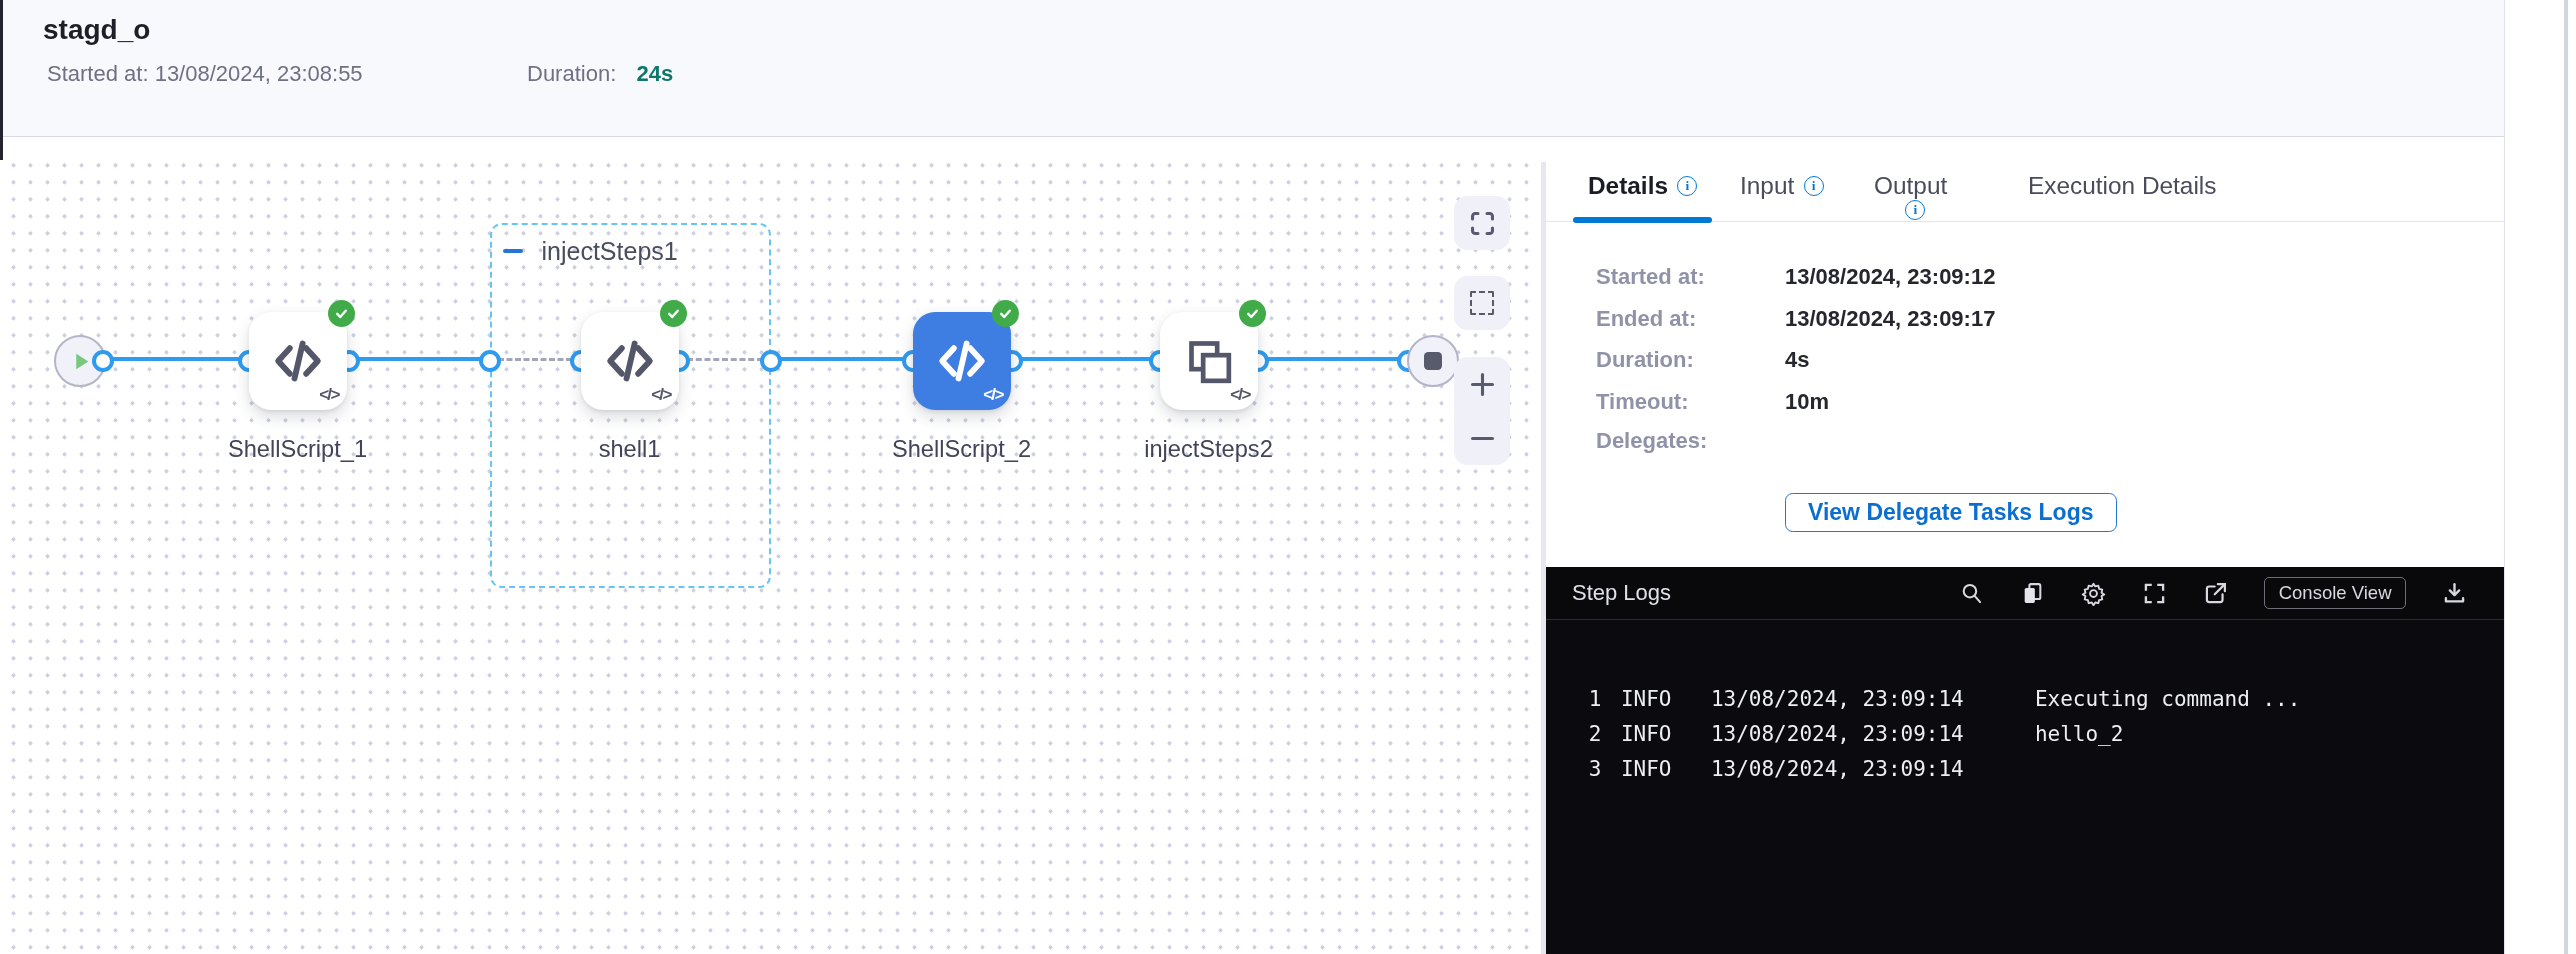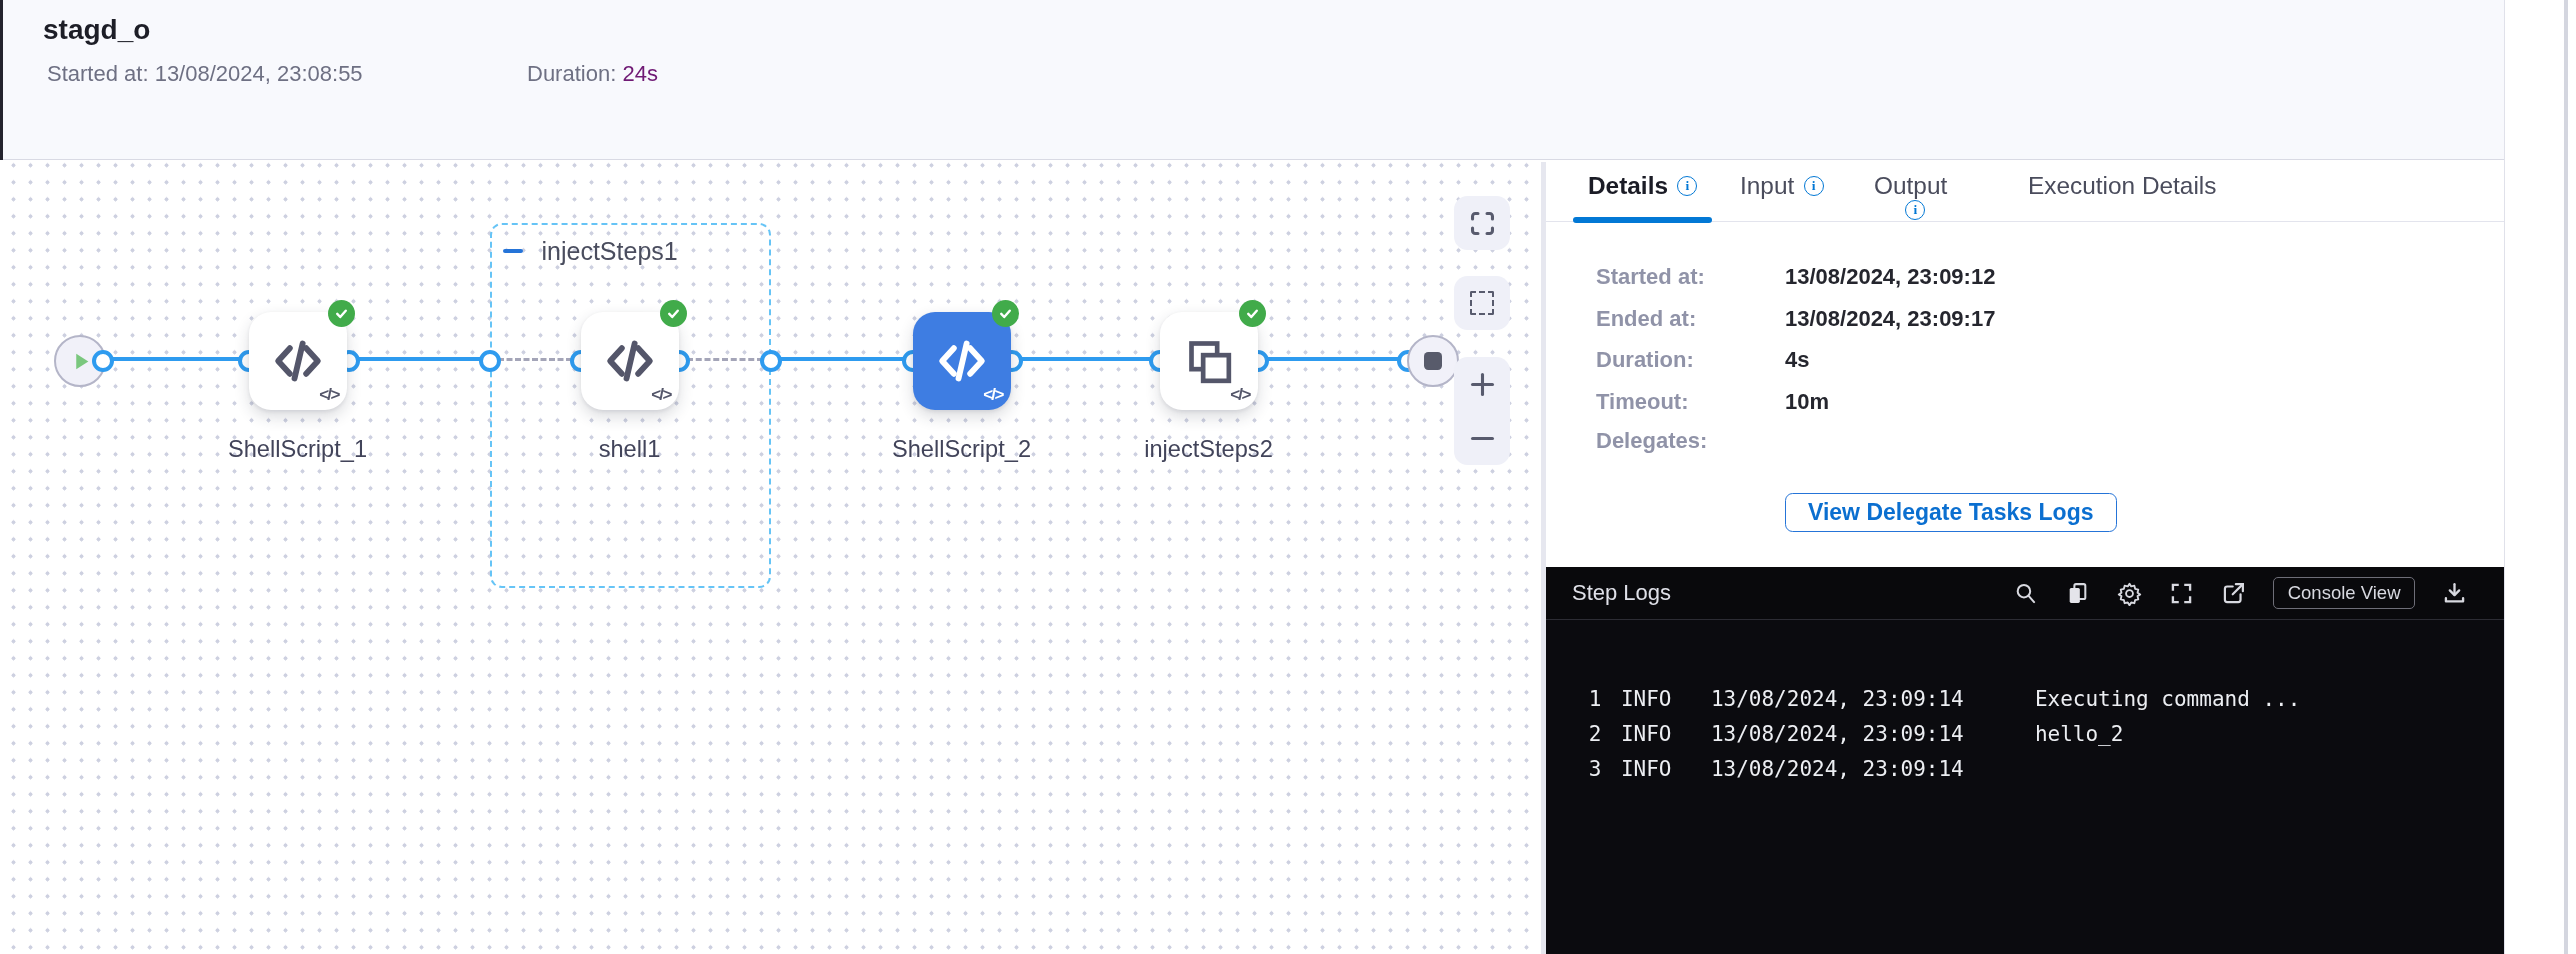--- a/index.html
+++ b/index.html
@@ -1,27 +1,27 @@
 <!DOCTYPE html>
 <html style="font-size:13.5px"><head>
 <meta charset="utf-8">
 <style>
   * { margin:0; padding:0; box-sizing:border-box; }
   html,body { width:2576px; height:955px; overflow:hidden; background:#ffffff;
     font-family:"Liberation Sans", sans-serif; }
 
   
   #app { position:relative; width:2576px; height:955px; }
-  .top-header { position:absolute; left:0; top:0; width:2504px; height:160px;
+  .top-header { position:absolute; left:0; top:0; width:2504px; height:137px;
     background:#f8f9fd; border-bottom:1.7px solid #d9dae4; }
   .left-edge { position:absolute; left:0; top:0; width:2.5px; height:160px; background:#24242e; }
   .stage-title { position:absolute; left:43px; top:13.5px; font-size:28px; font-weight:bold; color:#1d1e27; }
   .meta-row { position:absolute; left:47px; top:61px; font-size:22px; color:#6e7083; }
   .meta-dur { position:absolute; left:527px; top:61px; font-size:22px; color:#6e7083; }
-  .meta-strong { color:#701a75; font-weight:normal; }
+  .meta-strong { color:#0f766e; font-weight:bold;margin-left:14px; }
 
   
   .canvas { position:absolute; left:0; top:162px; width:1541px; height:793px; background:#ffffff;
     background-image:radial-gradient(circle, #cdd0e0 1.9px, transparent 2.2px);
     background-size:17px 17px; background-position:5px 11.8px; }
   .v-divider { position:absolute; left:1541px; top:162px; width:5px; height:793px; background:#e6e7ef; }
 
   .edge { position:absolute; top:195px; height:4.2px; background:#2e9bef; border-radius:2.5px; }
   .edge-dash { position:absolute; top:196px; height:0; border-top:3.4px dashed #a4a5b8; }
 
@@ -74,21 +74,21 @@
   .link-blue { color:#0278d5; font-weight:bold; cursor:pointer; }
   .delegate-btn { position:absolute; left:239px; top:333px; height:39px; padding:0 22px;
     background:#ffffff; border:1.7px solid #2574d8; border-radius:7.6px; color:#0b6fd0;
     font-size:23px; font-weight:bold; display:flex; align-items:center; cursor:pointer; }
 
   
   .logs { position:absolute; left:0; top:407px; right:0; bottom:0; background:#0b0b0f; }
   .logs-bar { position:relative; height:53px; background:#09090c; border-bottom:1.7px solid #2c2c34;
     display:flex; align-items:center; }
   .logs-title { margin-left:26px; font-size:22px; color:#dfe0e8; }
-  .logs-actions { margin-left:auto; margin-right:38px; display:flex; align-items:center; gap:27px; }
+  .logs-actions { margin-left:auto; margin-right:38px; display:flex; align-items:center; gap:36px; }
   .logs-actions svg { width:25px; height:25px; color:#d8d9e0; display:block; cursor:pointer; }
   .console-btn { border:1.7px solid #6e6e78; border-radius:5px; padding:4.2px 13.5px;
     font-size:18.5px; color:#d8d9e0; cursor:pointer; white-space:nowrap; }
   .log-body { padding-top:62px; font-family:"DejaVu Sans Mono", monospace; font-size:21px;
     line-height:35px; color:#eceef2; }
   .log-line { display:flex; padding-left:37px; white-space:pre; }
   .log-num { width:18.5px; text-align:right; flex:none; }
   .log-level { margin-left:19.4px; width:52px; flex:none; }
   .log-time { margin-left:38px; width:242px; flex:none; }
   .log-msg { margin-left:82px; }

